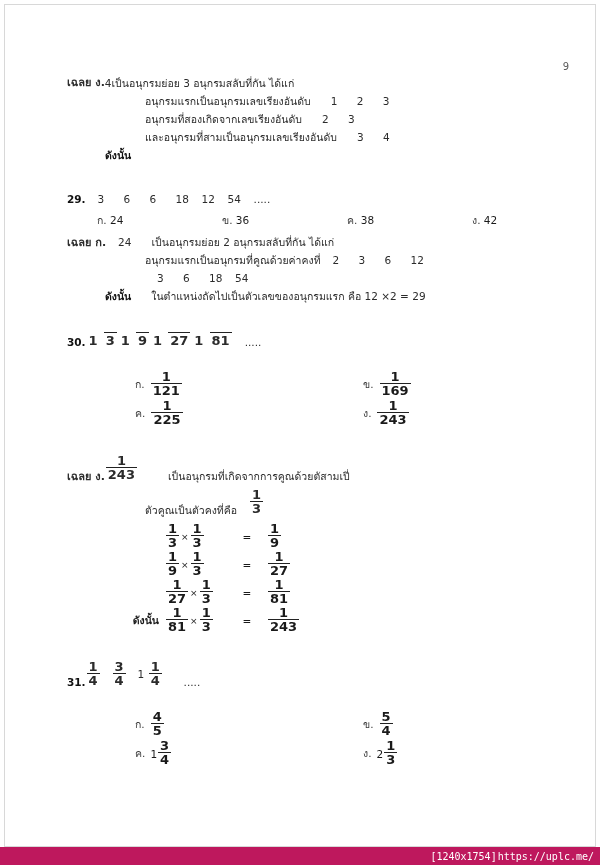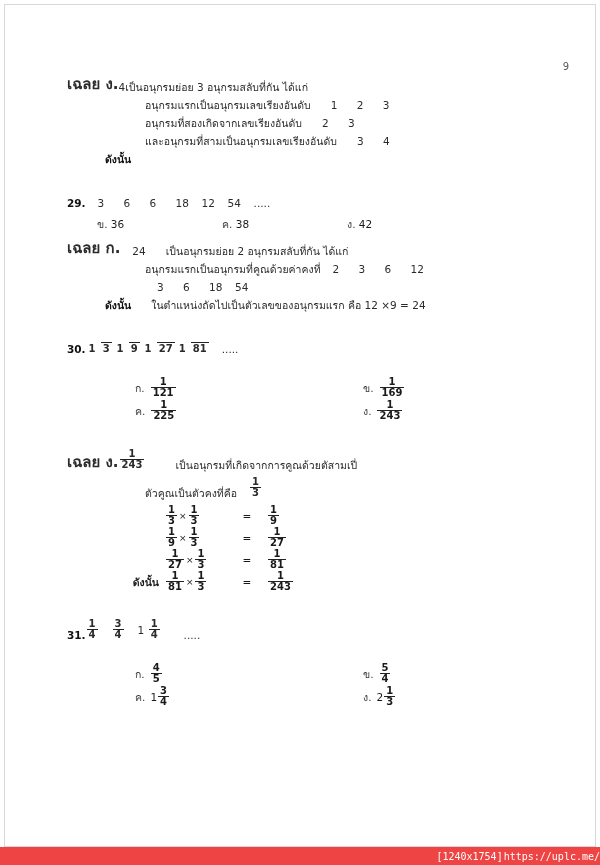--- a/index.html
+++ b/index.html
@@ -50,21 +50,21 @@
     align-items: flex-end;
     font-size: 10.5px;
     line-height: 1.05;
     color: #2b2b2b;
     white-space: nowrap;
     margin-bottom: 7px;
   }
   .bold { font-weight: bold; color: #111; }
   .lbl-ans {
     font-weight: bold;
-    font-size: 15px;
+    font-size: 11px;
     text-align: center;
   }
   .ind-2 { padding-left: 78px; }
   .ind-3 { padding-left: 38px; }
 
   .gap-sm { display: inline-block; width: 12px; }
   .gap-md { display: inline-block; width: 20px; }
   .gap-lg { display: inline-block; width: 30px; }
 
   .num { font-family: "DejaVu Sans", sans-serif; }
@@ -73,21 +73,21 @@
   .seq { display: inline-flex; align-items: flex-end; }
   .seq > span { display: inline-block; min-width: 26px; text-align: left; }
 
   
   .frac {
     display: inline-flex;
     flex-direction: column;
     align-items: center;
     justify-content: center;
     vertical-align: middle;
-    font-size: 10px;
+    font-size: 13px;
     line-height: 1.0;
     margin: 0 1px;
     position: relative;
     top: -1px;
   }
   .frac .n {
     padding: 0 2px 0px 2px;
     font-weight: bold;
   }
   .frac .d {
@@ -151,26 +151,27 @@
   .spacer-lg { height: 26px; }
   .spacer-md { height: 16px; }
 
   
   #footer-bar {
     position: absolute;
     left: 0;
     bottom: 0;
     width: 600px;
     height: 18px;
-    background: #ef4444;
+    background: #be185d;
     color: #ffffff;
     font-size: 10px;
     display: flex;
     align-items: center;
     justify-content: flex-end;
+    padding-right: 6px;
     box-sizing: border-box;
     font-family: "DejaVu Sans Mono", monospace;
     letter-spacing: 0px;
   }
   #footer-bar .dim { margin-right: 1px; }
 </style>
 </head>
 <body>
 
 <div id="page-sheet">
@@ -229,20 +230,24 @@
         <span class="num">6</span>
         <span class="num">18</span>
         <span class="num">12</span>
         <span class="num">54</span>
       </span>
       <span class="num">.....</span>
     </div>
 
     <div class="choices-29">
       <div>
+        <span class="choice-key">ก.</span>
+        <span class="num">24</span>
+      </div>
+      <div>
         <span class="choice-key">ข.</span>
         <span class="num">36</span>
       </div>
       <div>
         <span class="choice-key">ค.</span>
         <span class="num">38</span>
       </div>
       <div>
         <span class="choice-key">ง.</span>
         <span class="num">42</span>
@@ -274,21 +279,21 @@
         <span class="num">3</span>
         <span class="num">6</span>
         <span class="num">18</span>
         <span class="num">54</span>
       </span>
     </div>
 
     <div class="line ind-3">
       <span class="bold">ดังนั้น</span>
       <span class="gap-md"></span>
-      <span>ในตำแหน่งถัดไปเป็นตัวเลขของอนุกรมแรก คือ  12 ×9 = 24</span>
+      <span>ในตำแหน่งถัดไปเป็นตัวเลขของอนุกรมแรก คือ  12 ×2 = 29</span>
     </div>
 
     <div class="spacer-lg"></div>
 
     <div class="line">
       <span class="bold num">30.</span>
       <span class="seq">
         <span class="frac">
           <span class="n">1</span>
           <span class="d">3</span>

